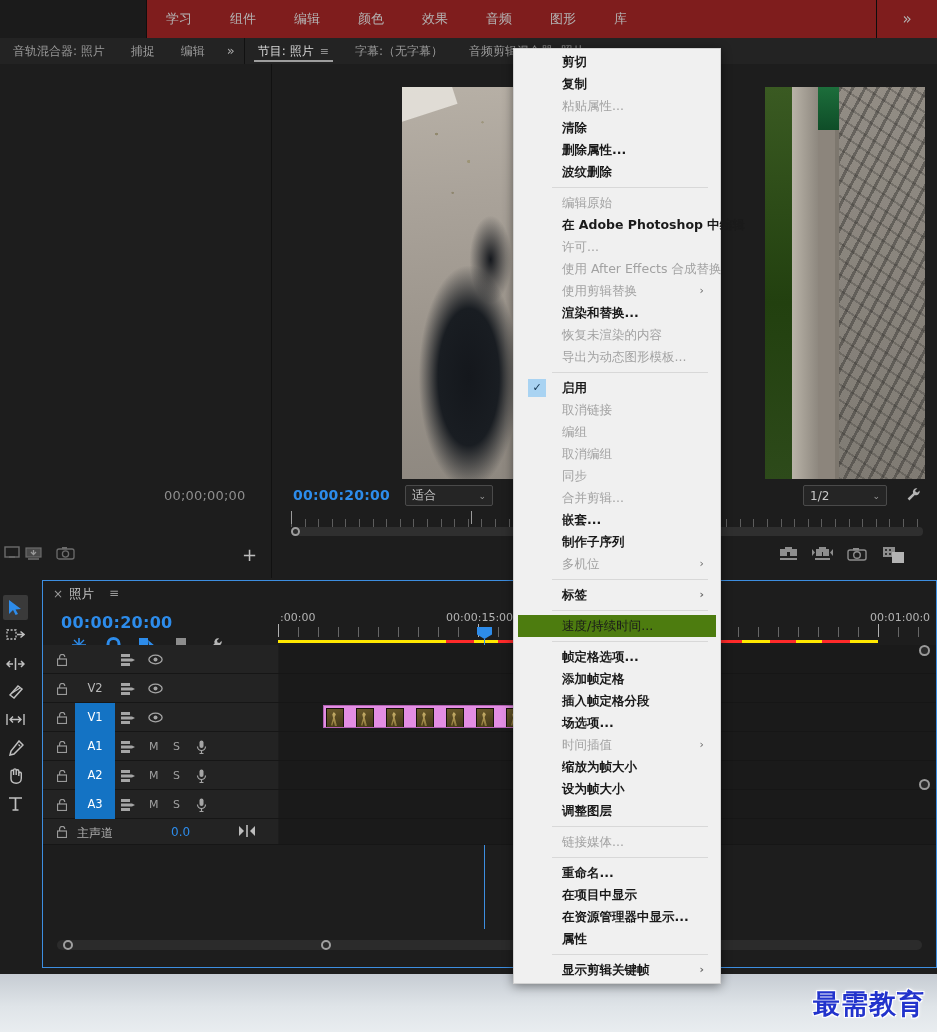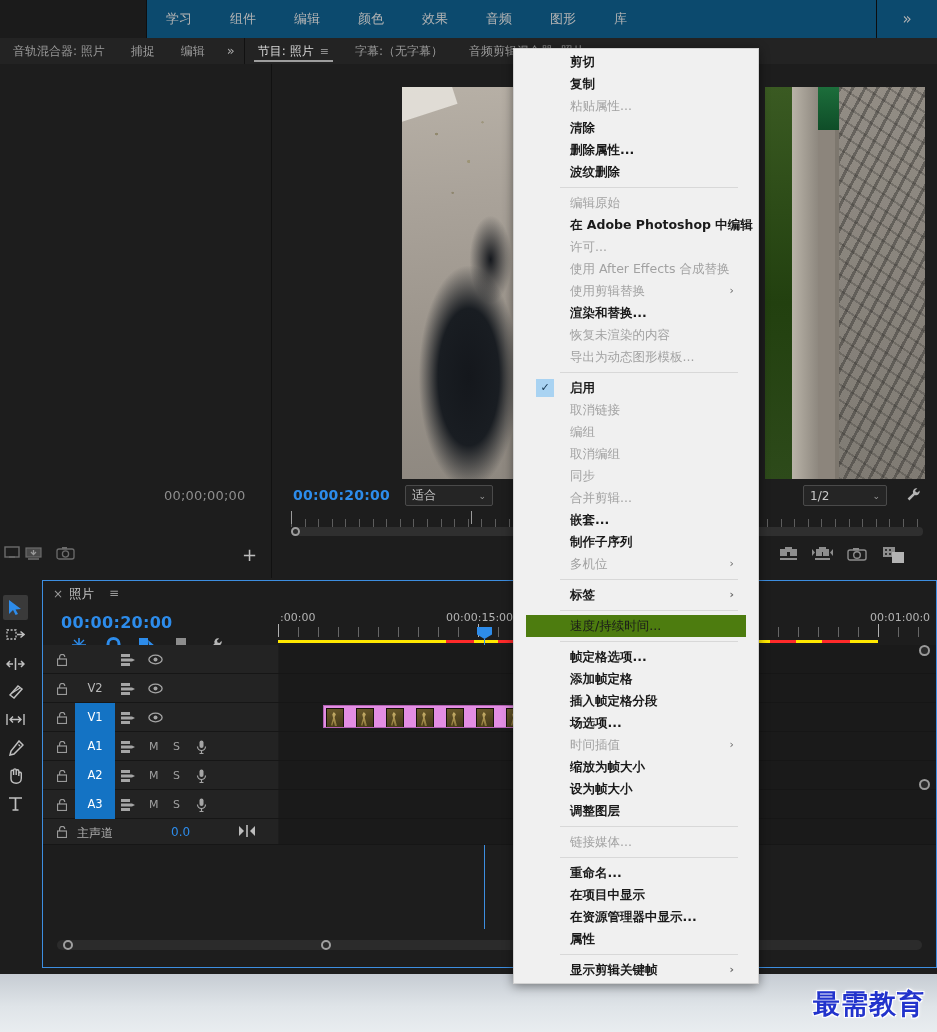--- a/index.html
+++ b/index.html
@@ -8,21 +8,21 @@
     background:#1d1d1d;
     font-family:"DejaVu Sans","Liberation Sans",sans-serif;
     font-size:12px; color:#c8c8c8;
     -webkit-font-smoothing:antialiased;
   }
   #app{ position:relative; width:937px; height:1032px; background:#1d1d1d; }
 
   
   .workspace-bar{
     position:absolute; left:0; top:0; width:937px; height:38px;
-    background:#0c4a6e; display:flex; align-items:center;
+    background:#7f1d1d; display:flex; align-items:center;
   }
   .ws-left-pad{ width:147px; height:38px; background:#1b1b1b; border-right:1px solid #0f0f0f;}
   .ws-items{ display:flex; align-items:center; height:38px; flex:1;}
   .ws-item{ color:#b4b4b4; font-size:13px; padding:0 19px; line-height:38px; white-space:nowrap;}
   .ws-divider{ width:1px; height:38px; background:#0d0d0d; }
   .ws-more{ width:60px; text-align:center; color:#b4b4b4; font-size:15px; line-height:38px;}
 
   
   .tabstrip{
     position:absolute; left:0; top:38px; width:937px; height:26px;
@@ -203,25 +203,25 @@
     position:absolute; left:0; top:595px; width:30px; height:230px; background:#1d1d1d;
   }
   .tbtn{
     position:absolute; left:3px; width:25px; height:25px; display:flex; align-items:center; justify-content:center;
     color:#bcbcbc;
   }
   .tbtn.active{ background:#3a3a3a; border-radius:2px; }
 
   
   .ctxmenu{
-    position:absolute; left:513px; top:48px; width:246px;
+    position:absolute; left:513px; top:48px; width:208px;
     background:#f0f0f0; border:1px solid #d2d2d2;
     box-shadow:0 2px 10px rgba(0,0,0,.45);
     font-size:12.5px; color:#1a1a1a; z-index:50;
-    padding:2px 12px;
+    padding:2px 4px;
   }
   .ctxmenu .mi{
     position:relative; height:22px; line-height:22px; padding-left:44px; padding-right:22px;
     white-space:nowrap; color:#1a1a1a;
   }
   .ctxmenu .mi.bold{ font-weight:bold; }
   .ctxmenu .mi.dis{ color:#a2a2a2; }
   .ctxmenu .mi.sel{ background:#4d7c0f; }
   .ctxmenu .mi .arrow{ position:absolute; right:12px; top:0; color:#6a6a6a; font-size:11px;}
   .ctxmenu .mi .chk{

